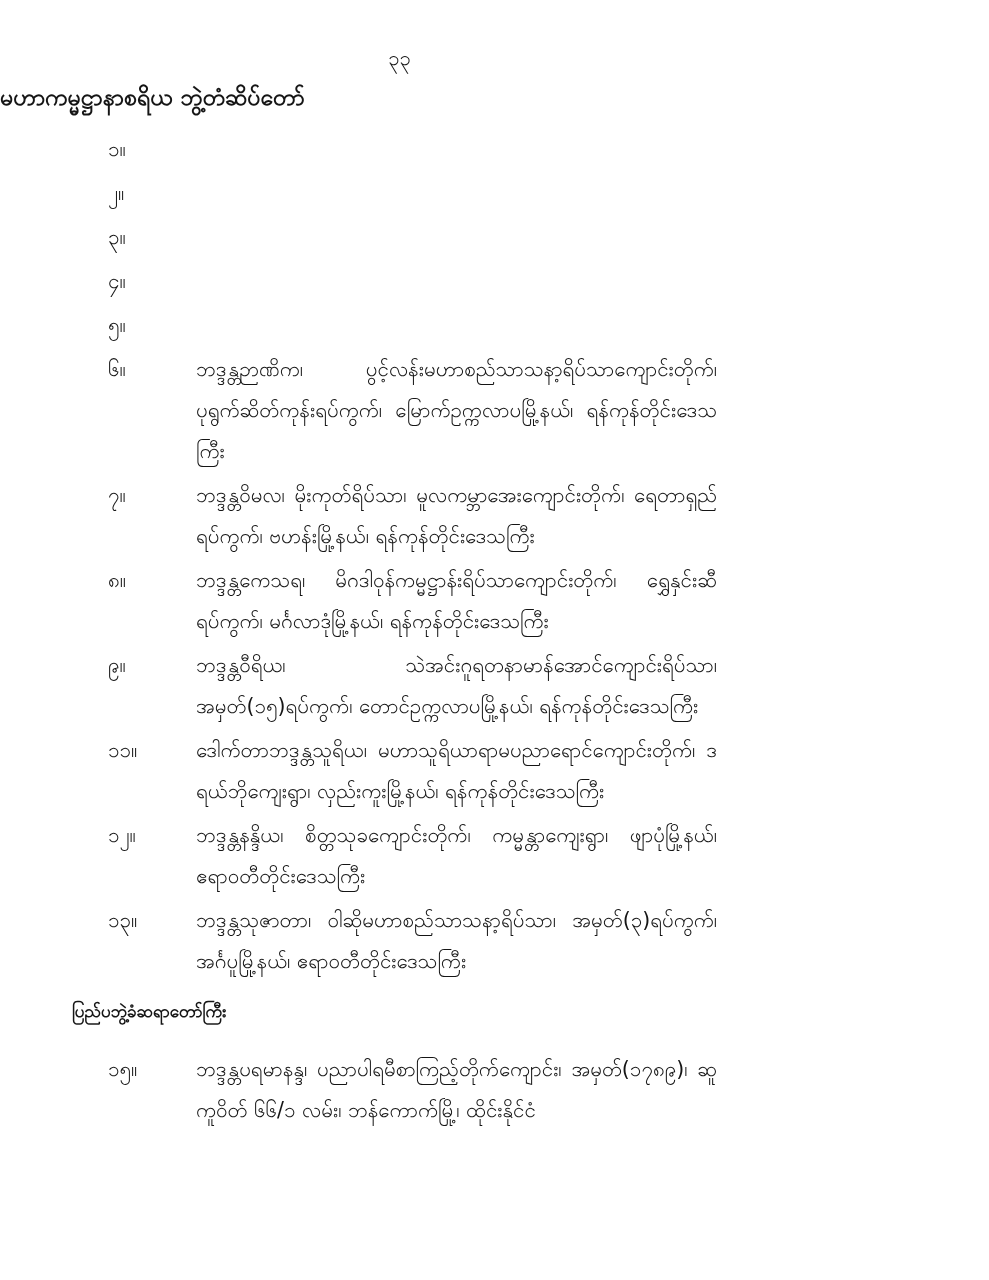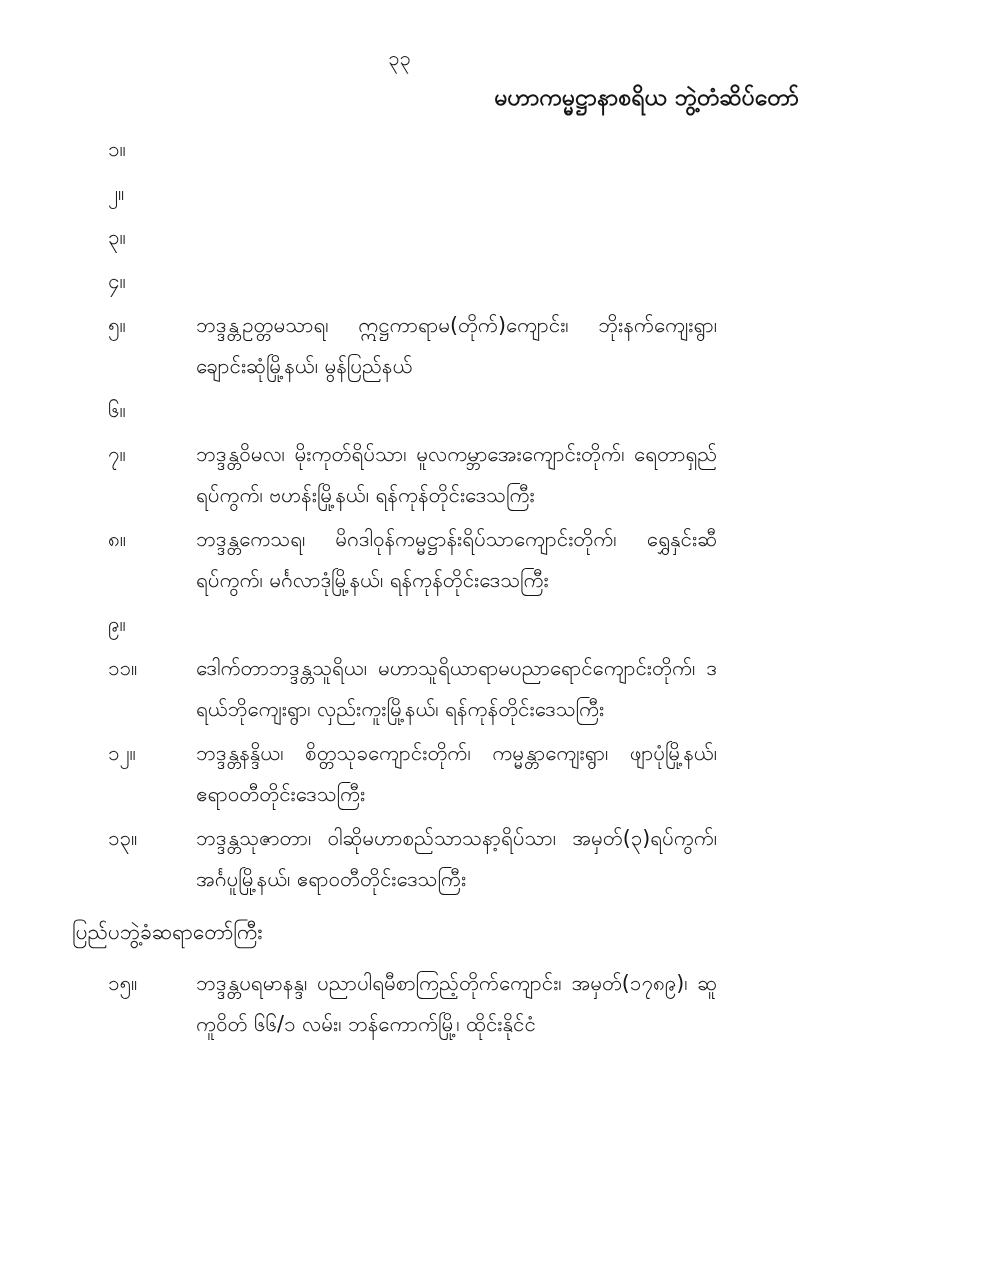--- a/index.html
+++ b/index.html
@@ -15,21 +15,21 @@
     padding-top: 44px;
     background: #ffffff;
   }
   .page-number {
     text-align: center;
     font-size: 20px;
     line-height: 1.4;
     margin-bottom: 8px;
   }
   .doc-title {
-    text-align: right;
+    text-align: left;
     font-weight: bold;
     font-size: 23px;
     line-height: 1.5;
     margin-bottom: 14px;
   }
   .entry-list { padding: 0 82px 0 108px; }
   .entry {
     display: flex;
     align-items: flex-start;
     font-size: 20.5px;
@@ -37,25 +37,25 @@
     margin-bottom: 3px;
   }
   .entry .num {
     flex: 0 0 88px;
   }
   .entry .txt {
     flex: 1 1 auto;
     text-align: justify;
   }
   .section-heading {
-    font-weight: normal;
-    font-size: 21px;
+    font-weight: bold;
+    font-size: 17px;
     line-height: 1.6;
     padding-left: 72px;
-    margin: 16px 0 14px 0;
+    margin: 16px 0 24px 0;
   }
 </style>
 </head>
 <body>
 
 <div class="page">
 
   <div class="page-number">၃၃</div>
 
   <div class="doc-title">မဟာကမ္မဋ္ဌာနာစရိယ ဘွဲ့တံဆိပ်တော်</div>
@@ -69,35 +69,36 @@
       <span class="num">၂။</span>
     </div>
     <div class="entry">
       <span class="num">၃။</span>
     </div>
     <div class="entry">
       <span class="num">၄။</span>
     </div>
     <div class="entry">
       <span class="num">၅။</span>
-      <span class="txt">ဘဒ္ဒန္တဥတ္တမသာရ၊ ဣဋ္ဌကာရာမ(တိုက်)ကျောင်း၊ ဘိုးနက်ကျေးရွာ၊ ချောင်းဆုံမြို့နယ်၊ မွန်ပြည်နယ်</span>
     </div>
     <div class="entry">
       <span class="num">၆။</span>
+      <span class="txt">ဘဒ္ဒန္တဉာဏိက၊ ပွင့်လန်းမဟာစည်သာသနာ့ရိပ်သာကျောင်းတိုက်၊ ပုရွက်ဆိတ်ကုန်းရပ်ကွက်၊ မြောက်ဥက္ကလာပမြို့နယ်၊ ရန်ကုန်တိုင်းဒေသကြီး</span>
     </div>
     <div class="entry">
       <span class="num">၇။</span>
       <span class="txt">ဘဒ္ဒန္တဝိမလ၊ မိုးကုတ်ရိပ်သာ၊ မူလကမ္ဘာအေးကျောင်းတိုက်၊ ရေတာရှည်ရပ်ကွက်၊ ဗဟန်းမြို့နယ်၊ ရန်ကုန်တိုင်းဒေသကြီး</span>
     </div>
     <div class="entry">
       <span class="num">၈။</span>
       <span class="txt">ဘဒ္ဒန္တကေသရ၊ မိဂဒါဝုန်ကမ္မဋ္ဌာန်းရိပ်သာကျောင်းတိုက်၊ ရွှေနှင်းဆီရပ်ကွက်၊ မင်္ဂလာဒုံမြို့နယ်၊ ရန်ကုန်တိုင်းဒေသကြီး</span>
     </div>
     <div class="entry">
       <span class="num">၉။</span>
+      <span class="txt">ဘဒ္ဒန္တဝီရိယ၊ သဲအင်းဂူရတနာမာန်အောင်ကျောင်းရိပ်သာ၊ အမှတ်(၁၅)ရပ်ကွက်၊ တောင်ဥက္ကလာပမြို့နယ်၊ ရန်ကုန်တိုင်းဒေသကြီး</span>
     </div>
     <div class="entry">
       <span class="num">၁၁။</span>
       <span class="txt">ဒေါက်တာဘဒ္ဒန္တသူရိယ၊ မဟာသူရိယာရာမပညာရောင်ကျောင်းတိုက်၊ ဒရယ်ဘိုကျေးရွာ၊ လှည်းကူးမြို့နယ်၊ ရန်ကုန်တိုင်းဒေသကြီး</span>
     </div>
     <div class="entry">
       <span class="num">၁၂။</span>
       <span class="txt">ဘဒ္ဒန္တနန္ဒိယ၊ စိတ္တသုခကျောင်းတိုက်၊ ကမ္မန္တာကျေးရွာ၊ ဖျာပုံမြို့နယ်၊ ဧရာဝတီတိုင်းဒေသကြီး</span>
     </div>
     <div class="entry">

